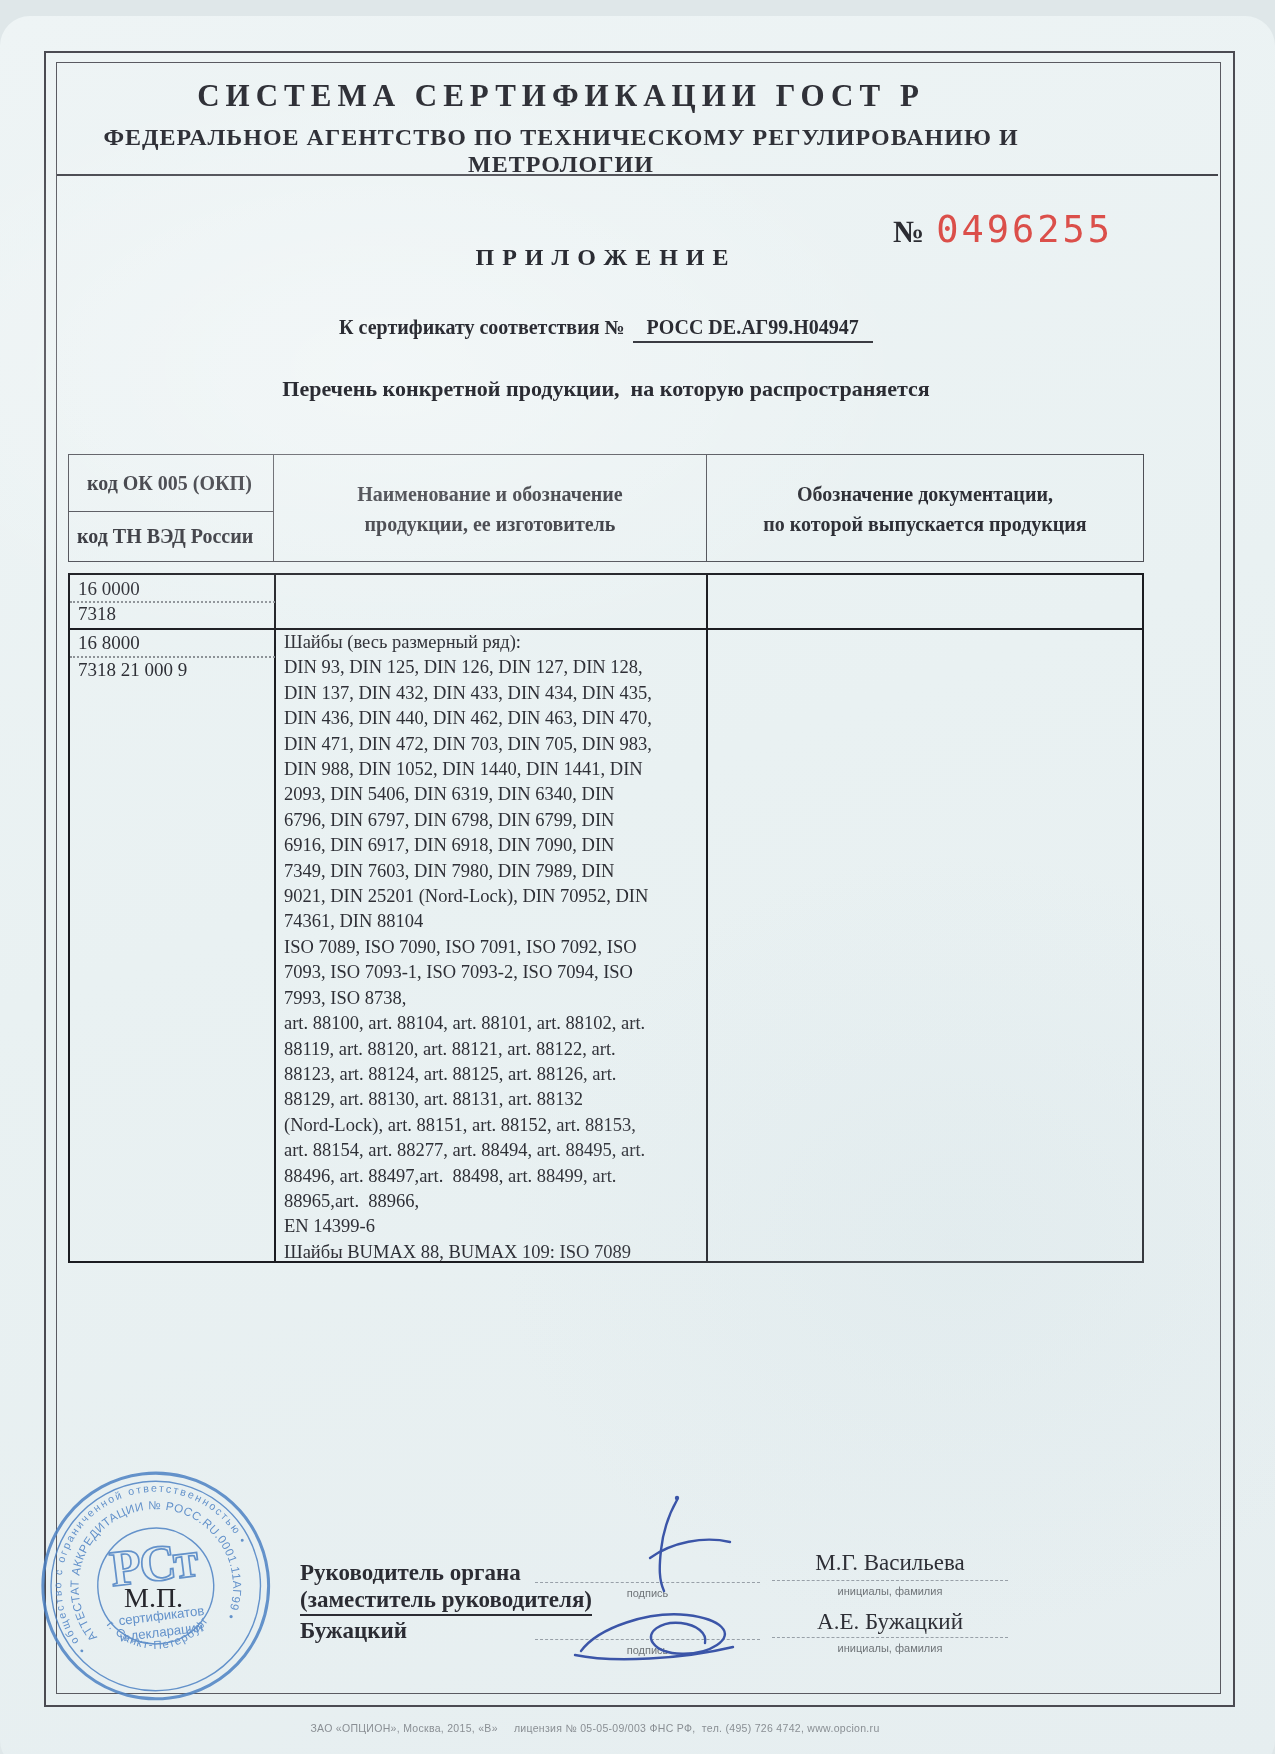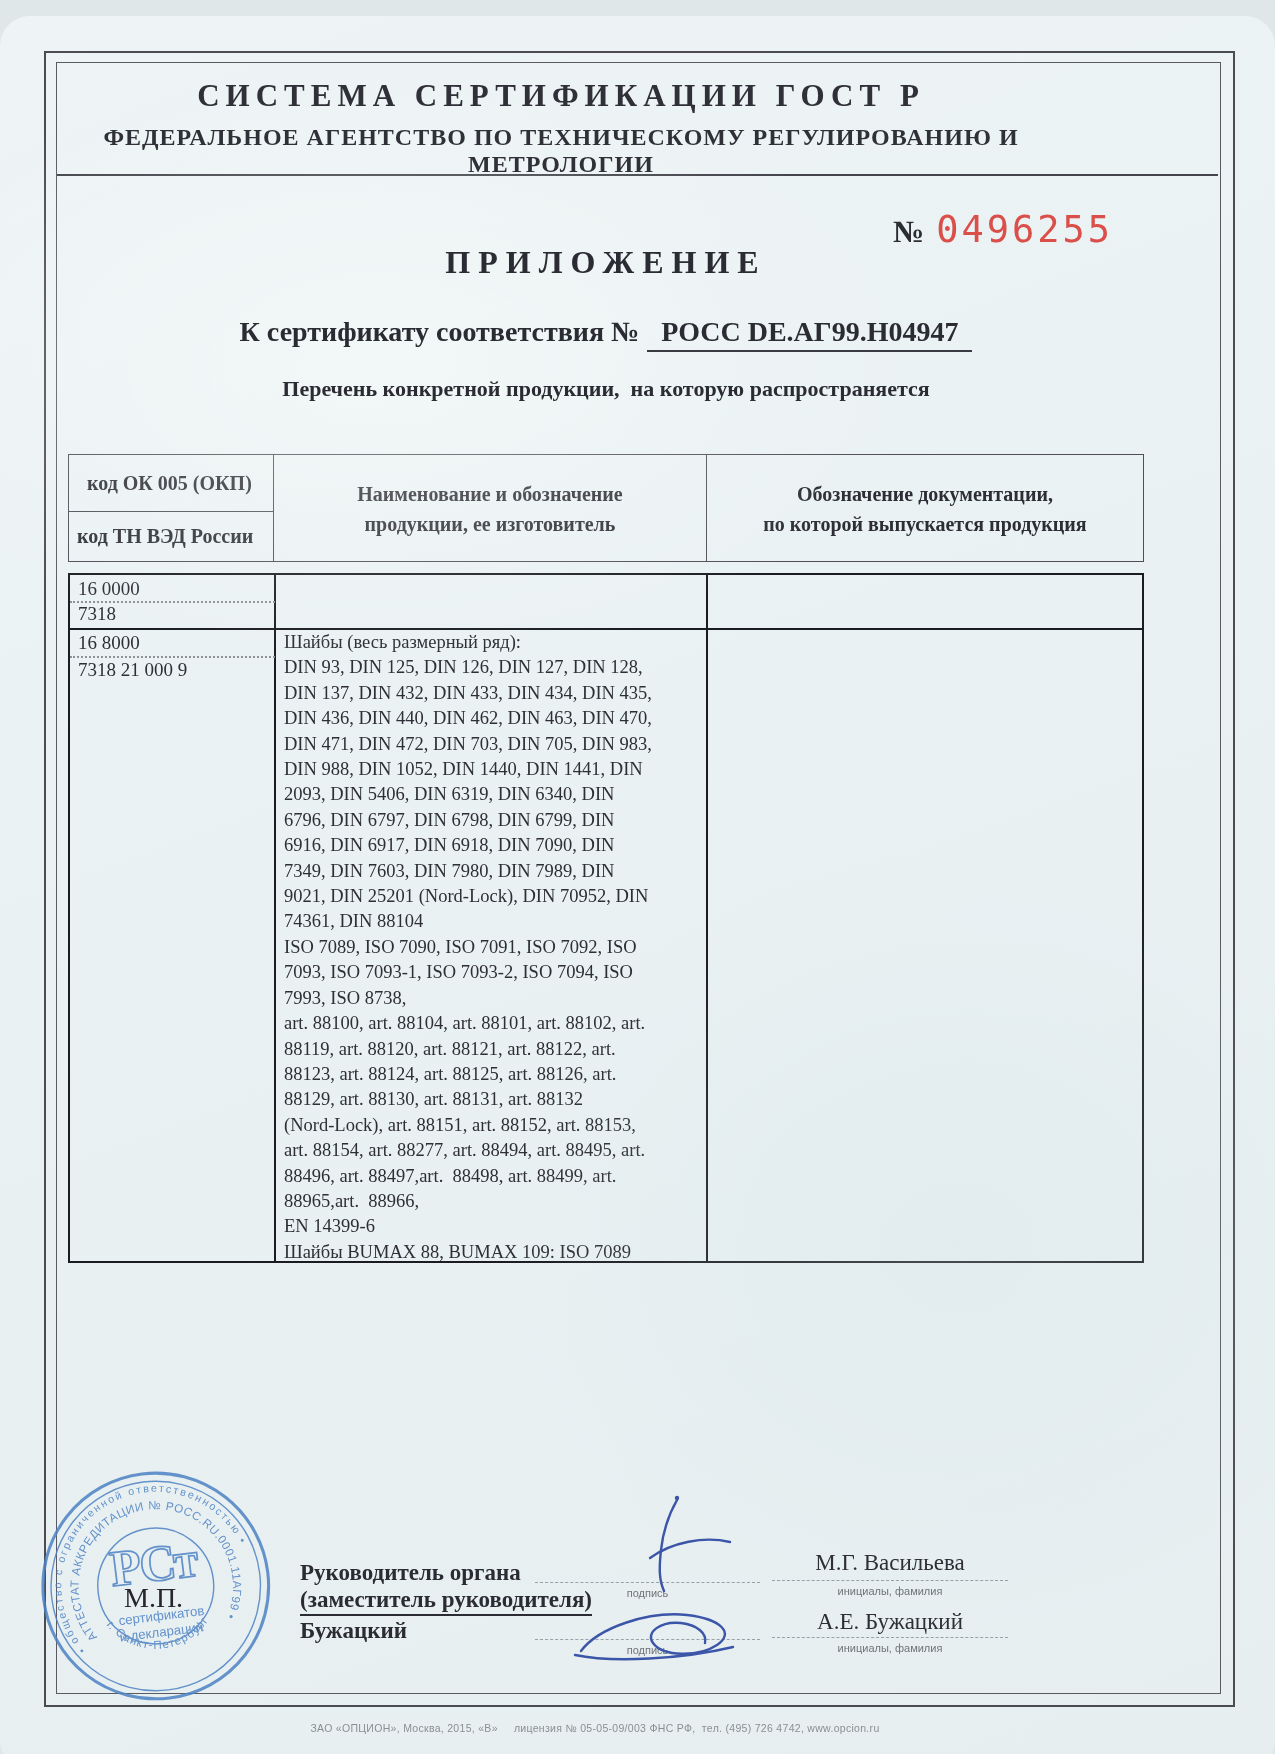--- a/index.html
+++ b/index.html
@@ -26,22 +26,22 @@
   .masthead .m1{font-size:31px;font-weight:bold;letter-spacing:6px;color:#303138;}
   .masthead .m2{margin-top:10px;font-size:24px;font-weight:bold;letter-spacing:1px;color:#303138;}
   .masthead-rule{position:absolute;left:57px;top:158px;width:1161px;height:2px;background:#44454c;}
 
   .doc-number{position:absolute;left:893px;top:192px;display:flex;align-items:baseline;z-index:2;}
   .doc-number .no{font-size:31px;font-weight:bold;color:#2c2d33;}
   .doc-number .digits{margin-left:12px;font-family:"DejaVu Sans Mono",monospace;font-size:37px;
     color:#db4f4a;letter-spacing:3px;font-weight:normal;}
 
   .centerband{position:absolute;left:56px;width:1100px;text-align:center;z-index:2;}
-  .page-title{top:228px;font-size:32px;font-weight:bold;letter-spacing:8px;color:#2b2c33;}
-  .cert-line{top:300px;font-size:28px;font-weight:bold;color:#2b2c33;}
+  .page-title{top:228px;font-size:24px;font-weight:bold;letter-spacing:8px;color:#2b2c33;}
+  .cert-line{top:300px;font-size:20px;font-weight:bold;color:#2b2c33;}
   .cert-line .cert-no{display:inline-block;border-bottom:2px solid #3a3b42;padding:0 14px 2px 14px;margin-left:8px;}
   .purpose1{top:360px;font-size:22px;font-weight:bold;color:#2b2c33;white-space:pre;}
   .purpose2{top:392px;font-size:22px;font-weight:bold;color:#2b2c33;}
 
   
   .thead{position:absolute;left:68px;top:438px;width:1076px;height:108px;border:1px solid #4e4f56;box-sizing:border-box;}
   .th-vline{position:absolute;top:0;bottom:0;width:1px;background:#4e4f56;}
   .th-col1-top{position:absolute;left:0;top:0;width:205px;height:57px;border-bottom:1px solid #4e4f56;
     box-sizing:border-box;display:flex;align-items:center;padding-left:18px;font-size:20px;font-weight:bold;}
   .th-col1-bot{position:absolute;left:0;top:57px;width:205px;height:49px;display:flex;align-items:center;

